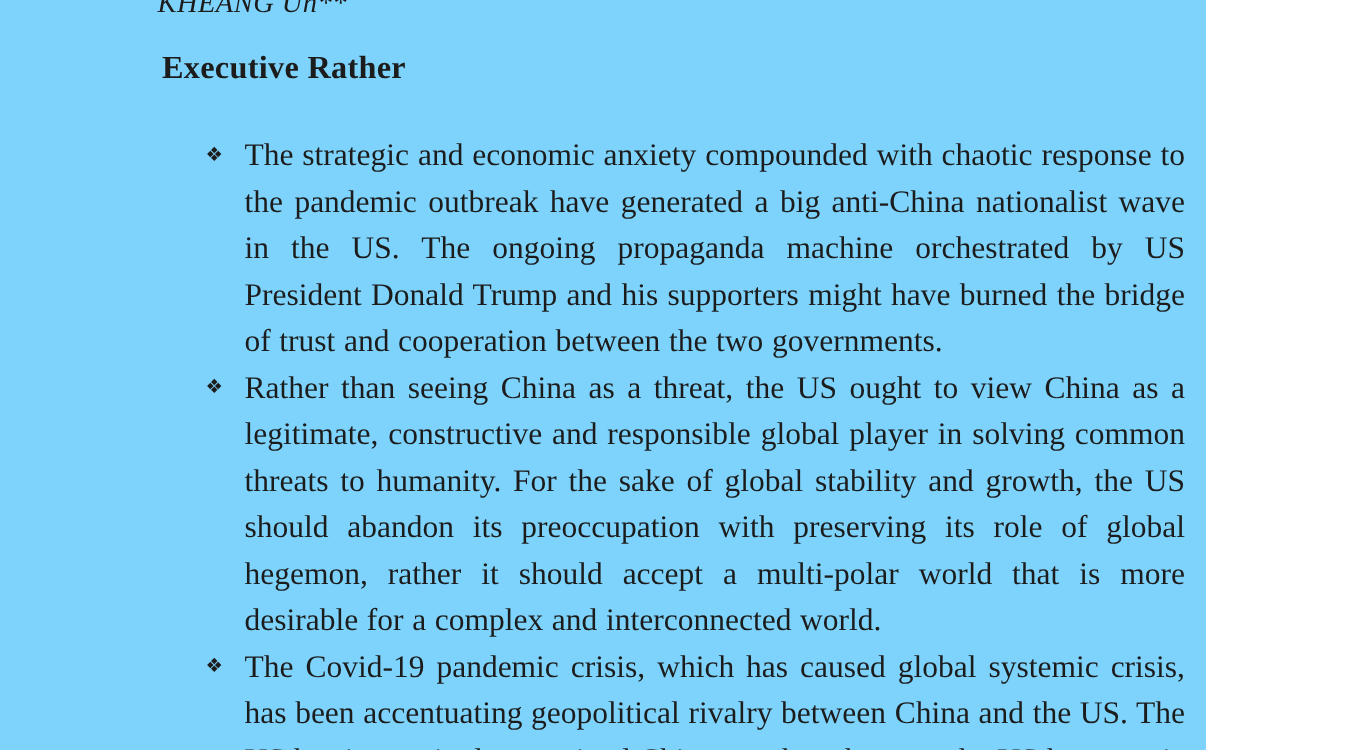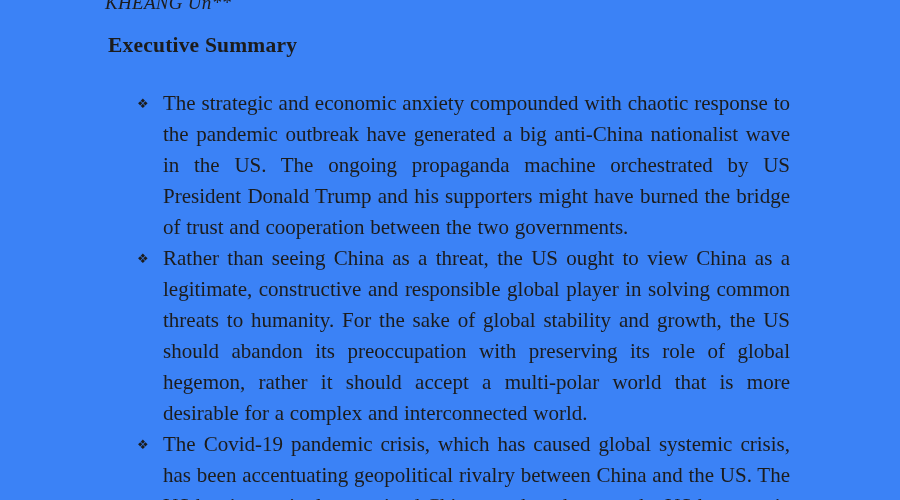--- a/index.html
+++ b/index.html
@@ -2,23 +2,23 @@
 <html><head>
 <meta charset="utf-8">
 <style>
   html, body {
     margin: 0;
     padding: 0;
     background: #ffffff;
   }
   .page {
     position: relative;
-    width: 900px;
+    width: 804px;
     height: 500px;
-    background: #3b82f6;
+    background: #7dd3fc;
     overflow: hidden;
     font-family: "Liberation Serif", serif;
     color: #1c1c1c;
   }
   .author-line {
     position: absolute;
     left: 105px;
     top: -8px;
     font-style: italic;
     font-size: 19px;
@@ -63,21 +63,21 @@
     word-spacing: 0.5px;
   }
 </style>
 </head>
 <body>
 
 <div class="page">
 
   <div class="author-line">KHEANG Un**</div>
 
-  <h1 class="heading">Executive Summary</h1>
+  <h1 class="heading">Executive Rather</h1>
 
   <div class="bullet-list">
 
     <div class="bullet-item">
       <span class="bullet-marker">❖</span>
       <p class="bullet-text">The strategic and economic anxiety compounded with chaotic response to the pandemic outbreak have generated a big anti-China nationalist wave in the US. The ongoing propaganda machine orchestrated by US President Donald Trump and his supporters might have burned the bridge of trust and cooperation between the two governments.</p>
     </div>
 
     <div class="bullet-item">
       <span class="bullet-marker">❖</span>

